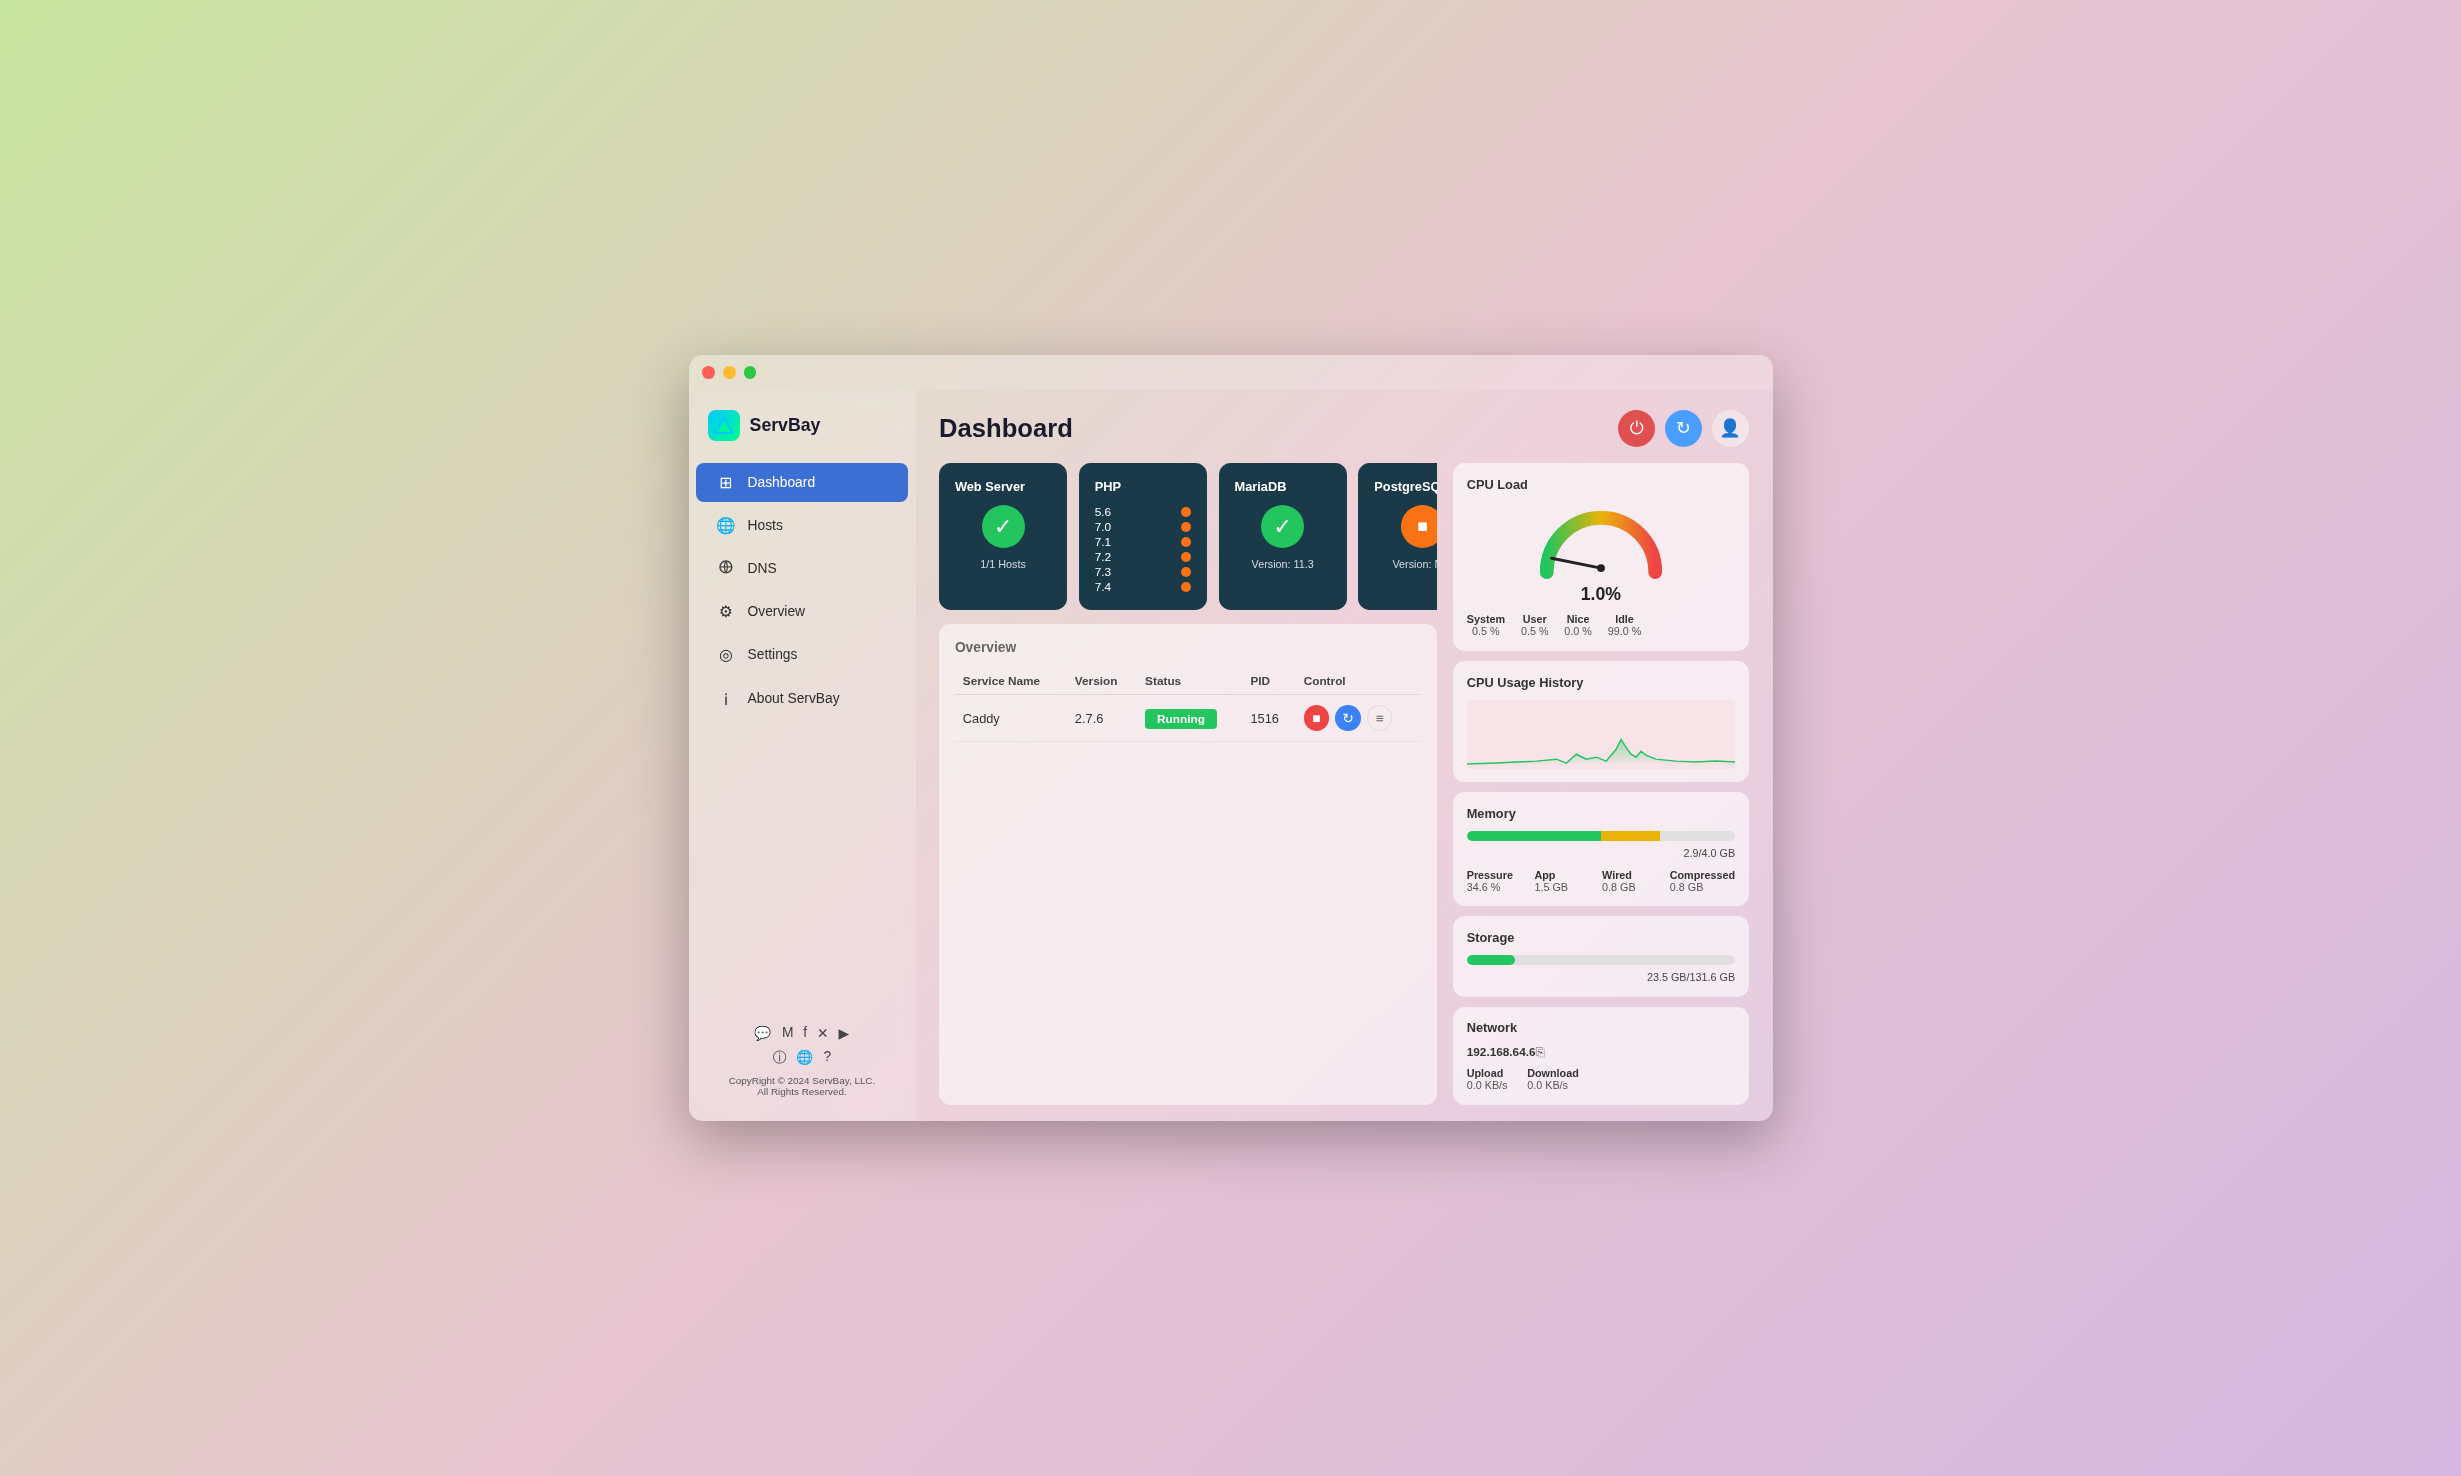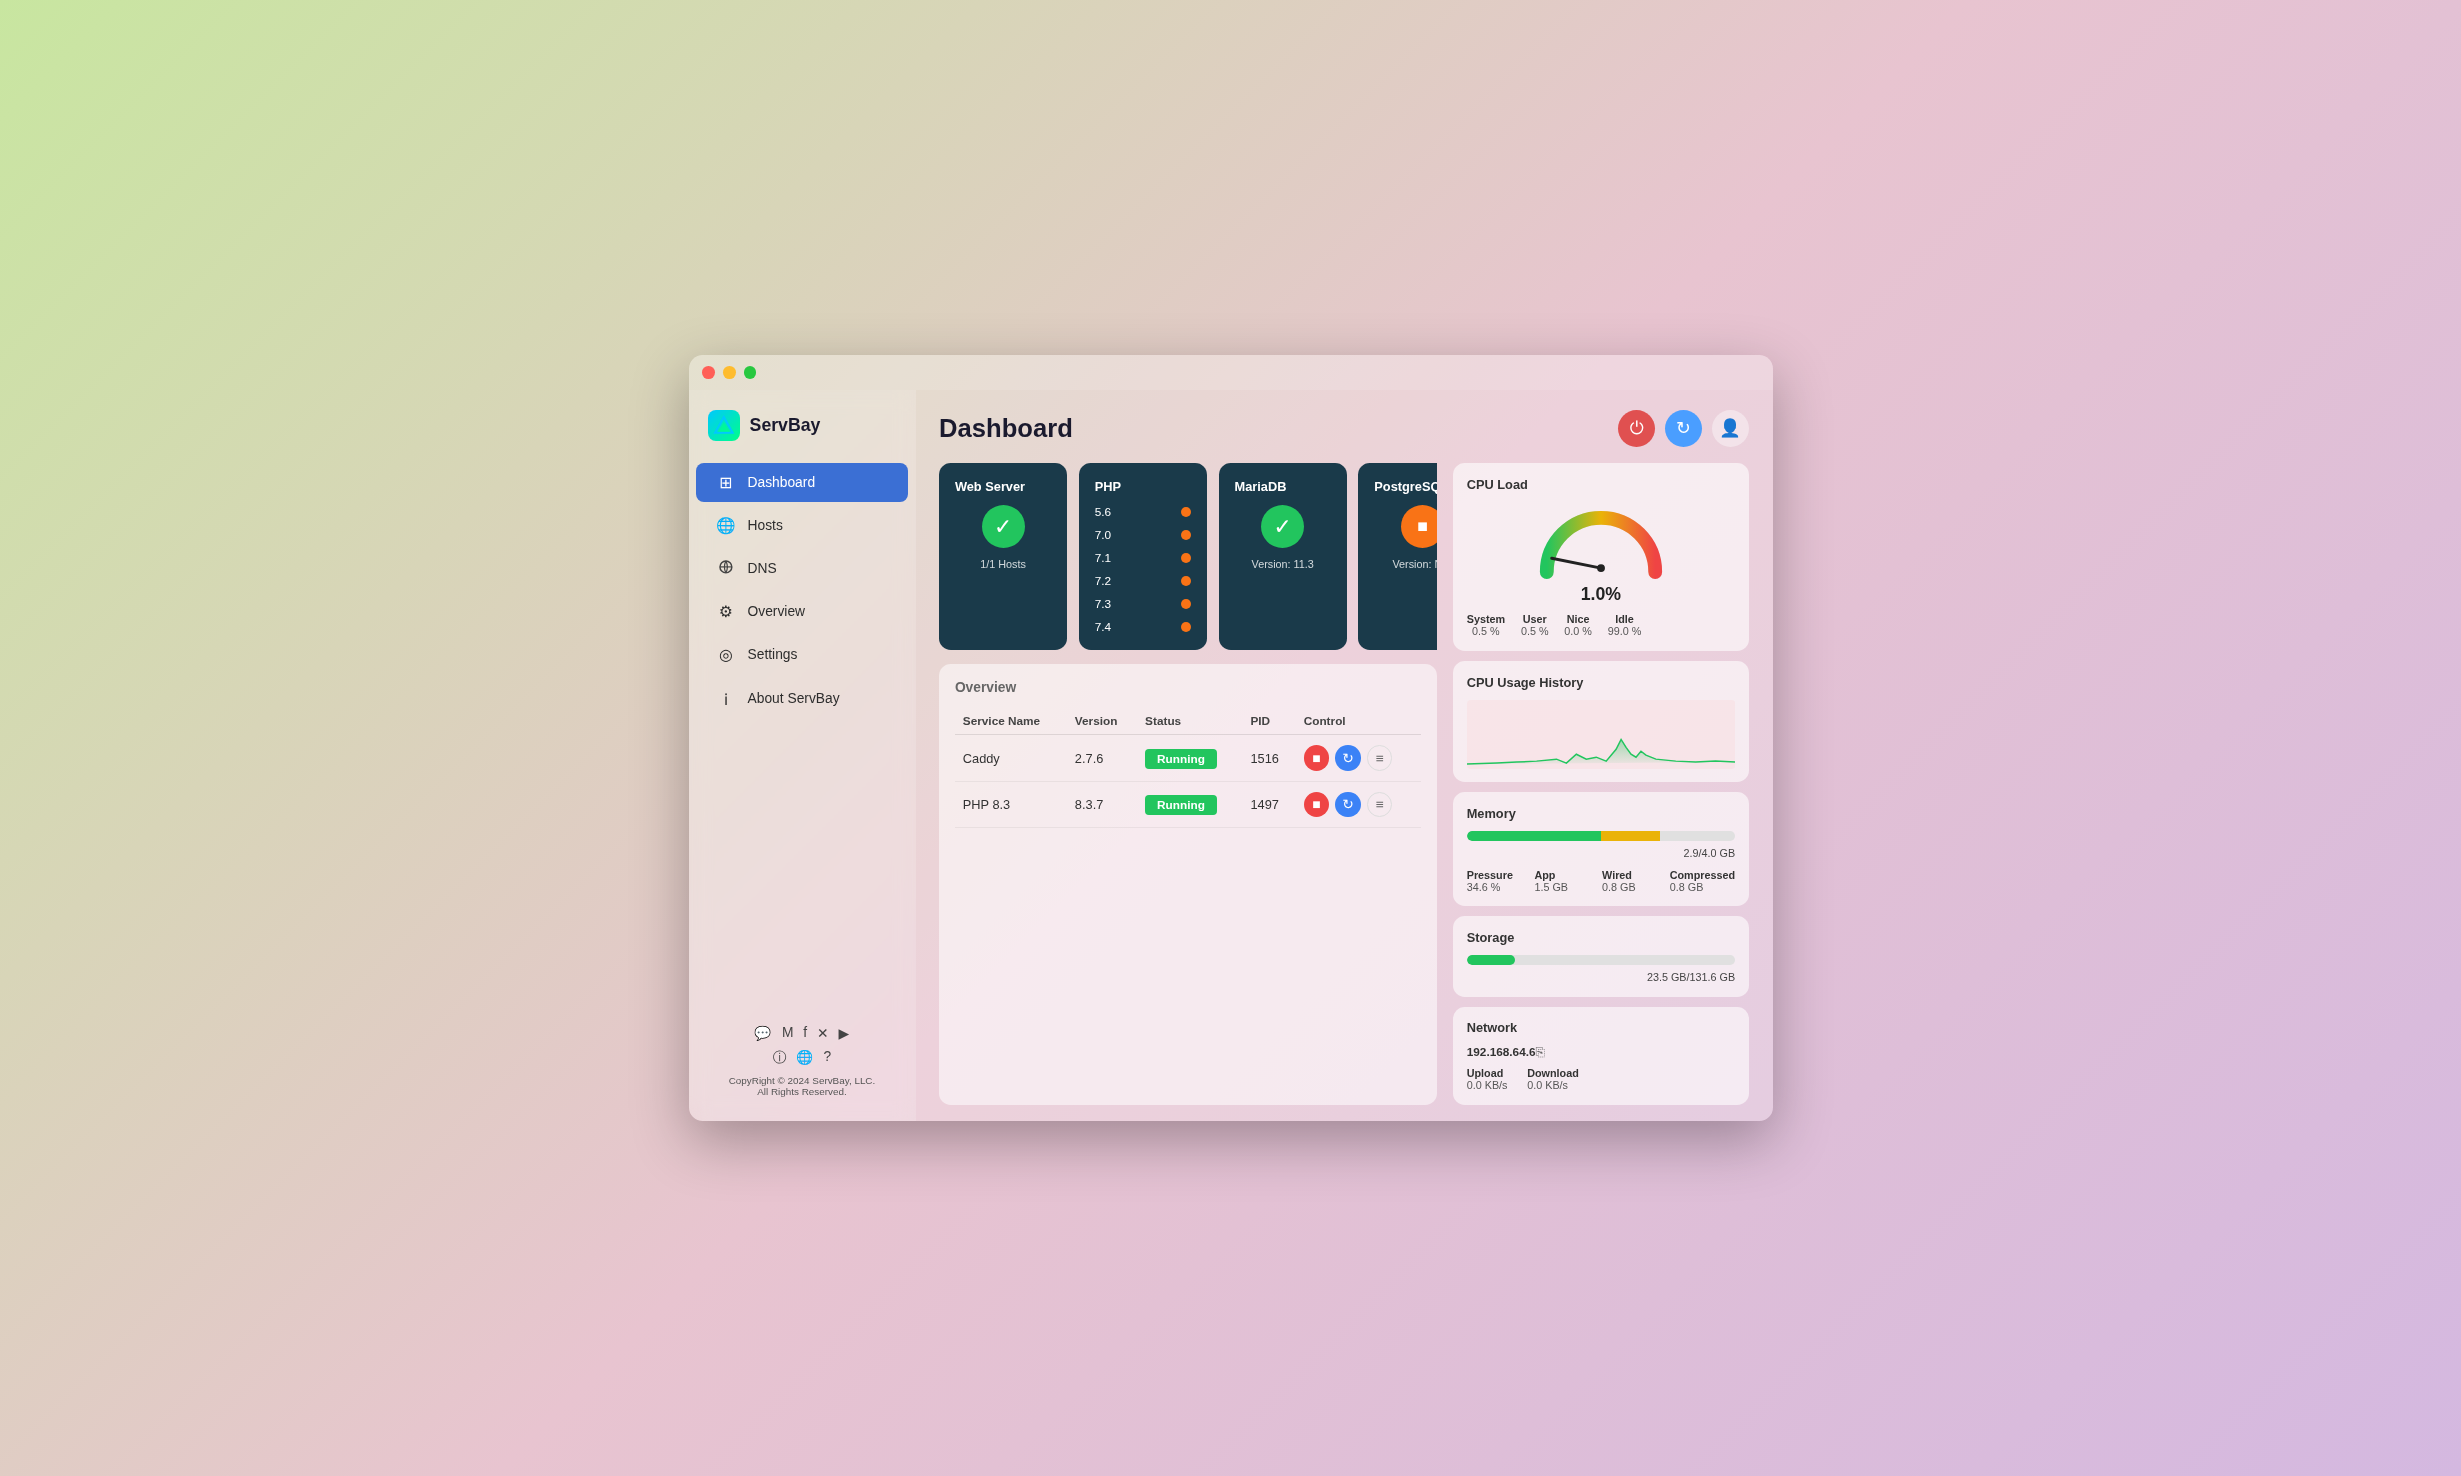--- a/index.html
+++ b/index.html
@@ -200,21 +200,21 @@
       margin: 0 auto 9.9px;
     }
     .card-subtitle {
       font-size: 10.8px;
       text-align: center;
       color: rgba(255,255,255,0.8);
     }
     .php-versions {
       display: flex;
       flex-direction: column;
-      gap: 9px;
+      gap: 1px;
     }
     .php-version-row {
       display: flex;
       justify-content: space-between;
       align-items: center;
       font-size: 11.8px;
     }
     .php-dot {
       width: 9.9px; height: 9.9px;
       border-radius: 50%;
@@ -559,33 +559,20 @@
                   <td><span class="status-badge">Running</span></td>
                   <td>1516</td>
                   <td>
                     <div class="control-btns">
                       <button class="ctrl-btn ctrl-stop">■</button>
                       <button class="ctrl-btn ctrl-restart">↻</button>
                       <button class="ctrl-btn ctrl-log">≡</button>
                     </div>
                   </td>
                 </tr>
-                <tr>
-                  <td>PHP 8.3</td>
-                  <td>8.3.7</td>
-                  <td><span class="status-badge">Running</span></td>
-                  <td>1497</td>
-                  <td>
-                    <div class="control-btns">
-                      <button class="ctrl-btn ctrl-stop">■</button>
-                      <button class="ctrl-btn ctrl-restart">↻</button>
-                      <button class="ctrl-btn ctrl-log">≡</button>
-                    </div>
-                  </td>
-                </tr>
               </tbody>
             </table>
           </div>
         </div>
 
         <div class="right-panel">
 
           <div class="widget">
             <div class="widget-title">CPU Load</div>
             <div class="cpu-gauge-container">

